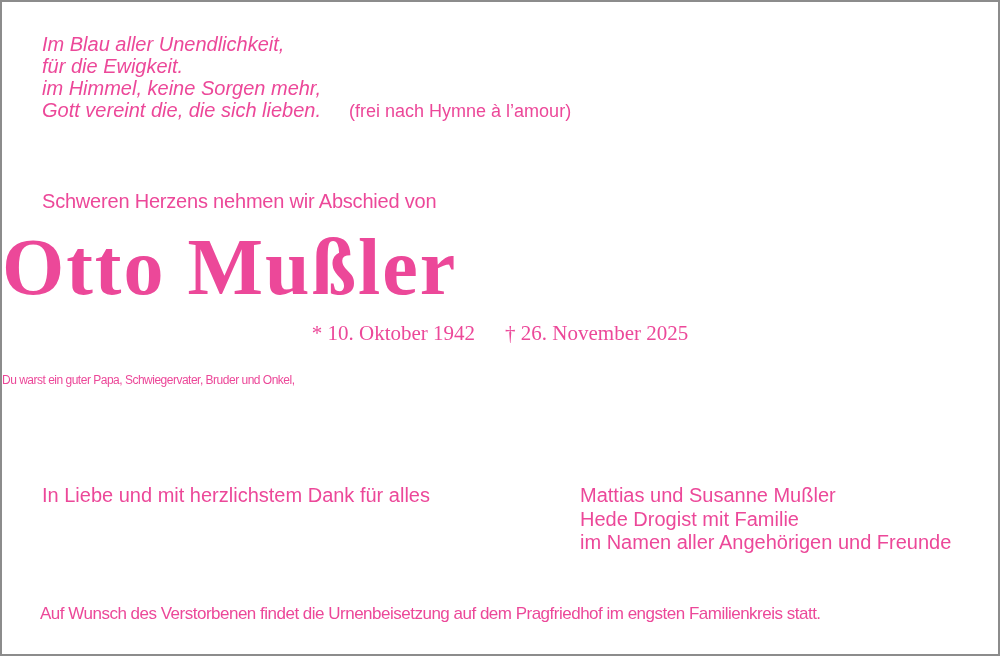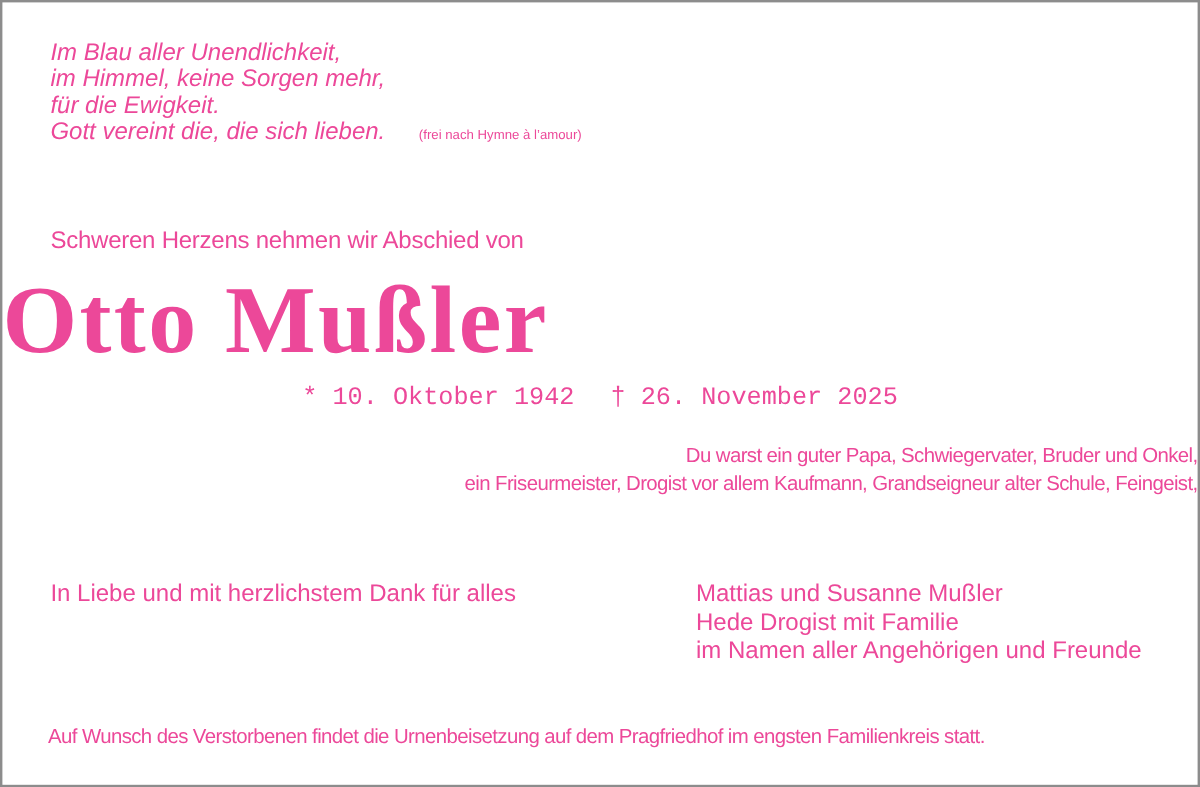--- a/index.html
+++ b/index.html
@@ -22,21 +22,21 @@
     position: absolute;
     left: 40px;
     top: 31px;
     font-style: italic;
     font-size: 20px;
     line-height: 22px;
     white-space: nowrap;
   }
   .poem-attribution {
     font-style: normal;
-    font-size: 11px;
+    font-size: 18px;
     margin-left: 28px;
     text-align: right;
   }
   .intro {
     position: absolute;
     left: 40px;
     top: 176px;
     font-size: 20px;
     letter-spacing: -0.2px;
     white-space: nowrap;
@@ -54,35 +54,35 @@
     font-size: 80px;
     line-height: 90px;
     letter-spacing: 2px;
   }
   .dates {
     position: absolute;
     left: 0;
     right: 0;
     top: 319px;
     text-align: center;
-    font-family: Liberation Mono, monospace;
+    font-family: Liberation Serif, serif;
     font-size: 21px;
     white-space: nowrap;
   }
   .dates-gap {
     display: inline-block;
     width: 30px;
   }
   .tribute {
     position: absolute;
     left: 0;
     right: 0;
     top: 367px;
-    text-align: right;
-    font-size: 17px;
+    text-align: left;
+    font-size: 12px;
     line-height: 22.5px;
     letter-spacing: -0.5px;
     white-space: nowrap;
   }
   .farewell {
     position: absolute;
     left: 40px;
     top: 482px;
     font-size: 20px;
     white-space: nowrap;
@@ -104,38 +104,37 @@
     white-space: nowrap;
   }
 </style>
 </head>
 <body>
 
 <div class="page">
 
   <div class="poem">
     <div>Im Blau aller Unendlichkeit,</div>
+    <div>für die Ewigkeit.</div>
     <div>im Himmel, keine Sorgen mehr,</div>
-    <div>für die Ewigkeit.</div>
     <div>
       <span>Gott vereint die, die sich lieben.</span><span class="poem-attribution">(frei nach Hymne à l’amour)</span>
     </div>
   </div>
 
   <div class="intro">Schweren Herzens nehmen wir Abschied von</div>
 
   <h1 class="name">Otto Mußler</h1>
 
   <div class="dates">
     <span>* 10. Oktober 1942</span><span class="dates-gap"></span><span>† 26. November 2025</span>
   </div>
 
   <div class="tribute">
     <div>Du warst ein guter Papa, Schwiegervater, Bruder und Onkel,</div>
-    <div>ein Friseurmeister, Drogist vor allem Kaufmann, Grandseigneur alter Schule, Feingeist,</div>
   </div>
 
   <div class="farewell">In Liebe und mit herzlichstem Dank für alles</div>
 
   <div class="mourners">
     <div>Mattias und Susanne Mußler</div>
     <div>Hede Drogist mit Familie</div>
     <div>im Namen aller Angehörigen und Freunde</div>
   </div>
 

